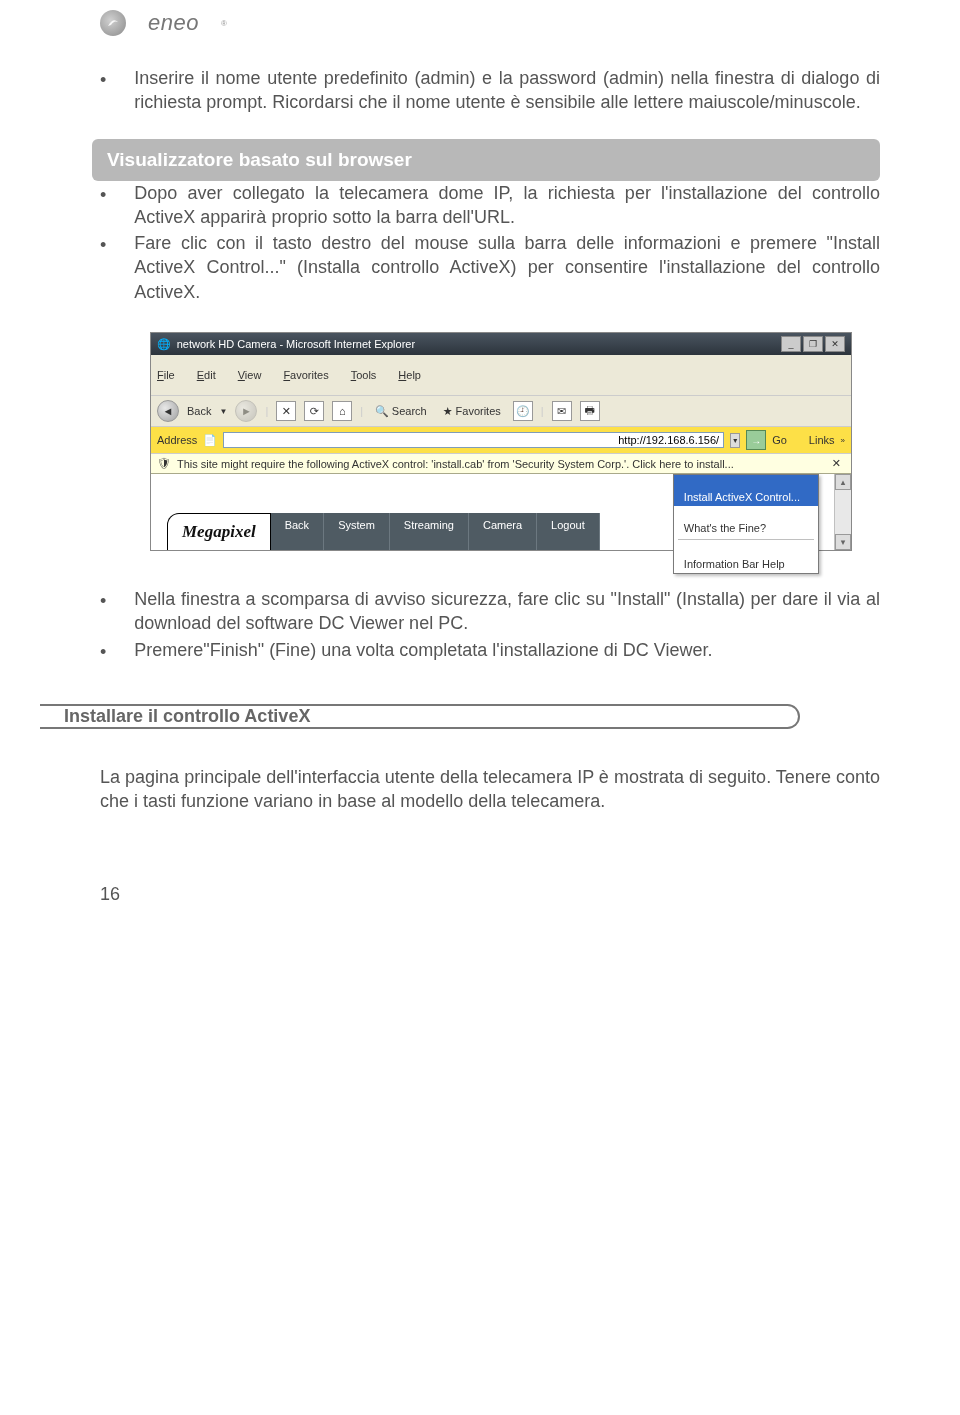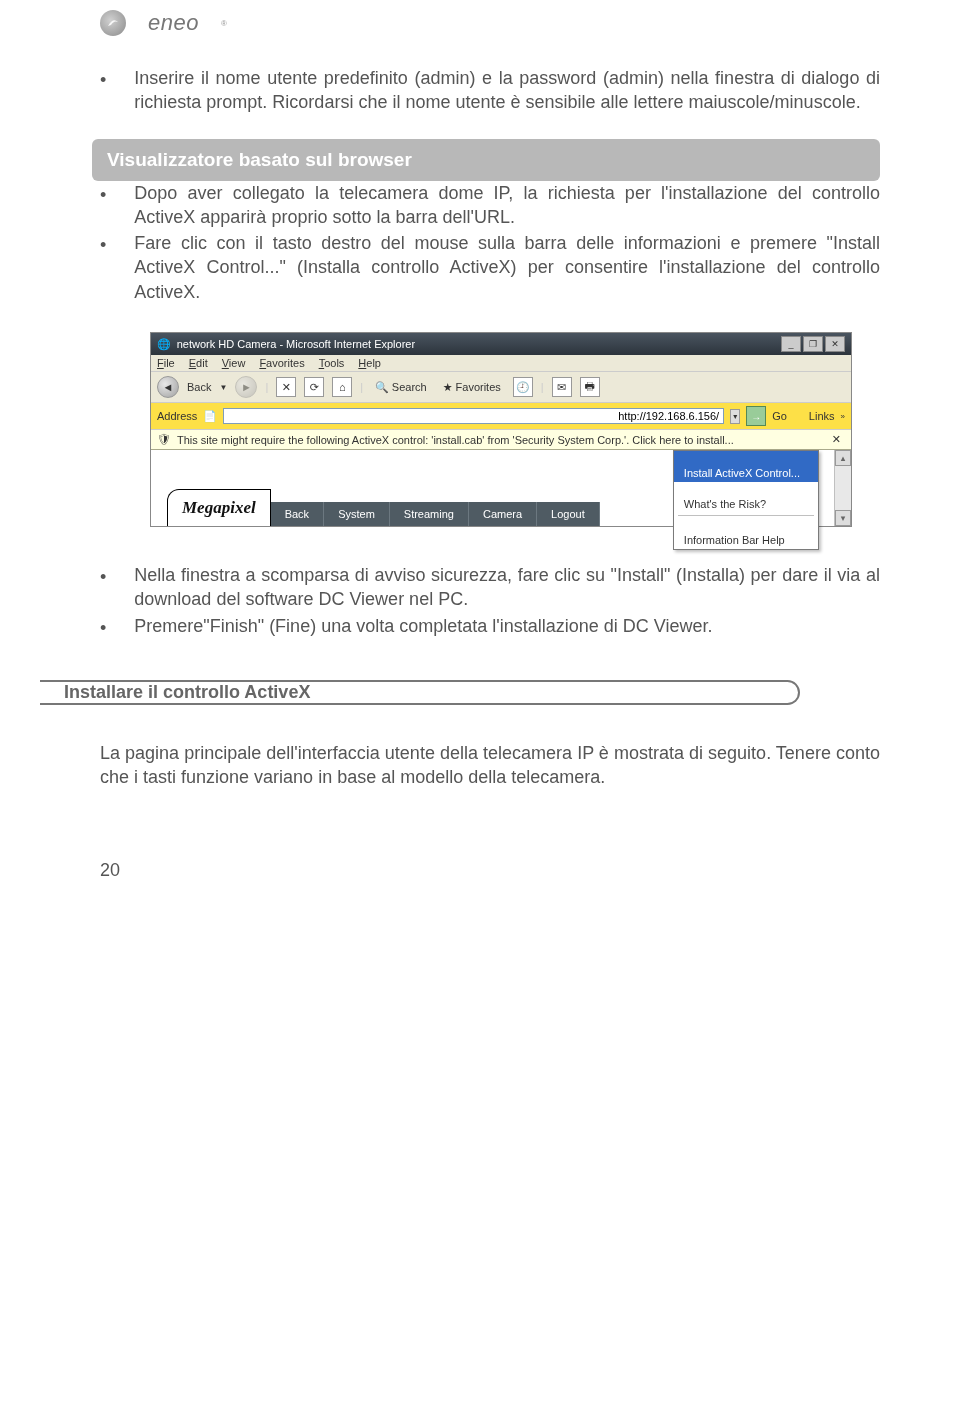--- a/index.html
+++ b/index.html
@@ -86,23 +86,23 @@
     padding: 3px 6px;
     display: flex;
     align-items: center;
     justify-content: space-between;
   }
   .ss-titlebar .t-left { display:flex; gap:6px; align-items:center; }
   .ss-wbtns { display:flex; gap:2px; }
   .ss-wbtn { width:18px; height:14px; background:#ccc; border:1px solid #888; display:flex; align-items:center; justify-content:center; font-size:9px; color:#333;}
   .ss-menubar {
     background: #ece9d8;
-    padding: 2px 6px;
-    display: flex;
-    gap: 14px;
+    padding: 14px 6px;
+    display: flex;
+    gap: 22px;
     border-bottom:1px solid #ccc;
   }
   .ss-menubar span { text-decoration: underline; text-decoration-color: transparent; }
   .ss-menubar span::first-letter { text-decoration: underline; }
   .ss-toolbar {
     background: #ece9d8;
     padding: 4px 6px;
     display: flex;
     align-items: center;
     gap: 8px;
@@ -165,21 +165,20 @@
     z-index:5;
   }
   .ctx-menu .mi { padding:16px 18px 3px 10px; white-space:nowrap; }
   .ctx-menu .mi.hl { background:#316ac5; color:#fff; }
   .ctx-menu .sep { height:1px; background:#c0c0c0; margin:2px 4px; }
   .mega-tabs {
     position:absolute;
     left:16px;
     bottom:0;
     display:flex;
-    align-items:flex-end;
   }
   .mega-logo {
     background:#fff;
     border:1px solid #000;
     border-bottom:none;
     border-top-left-radius:12px;
     padding:8px 14px 8px 14px;
     font-family:"Times New Roman",serif;
     font-weight:bold;
     font-style:italic;
@@ -331,21 +330,21 @@
 
     <div class="ss-infobar">
       <span>🛡</span>
       <span>This site might require the following ActiveX control: 'install.cab' from 'Security System Corp.'. Click here to install...</span>
       <span class="close-x">✕</span>
     </div>
 
     <div class="ss-body">
       <div class="ctx-menu">
         <div class="mi hl">Install ActiveX Control...</div>
-        <div class="mi">What's the Risk?</div>
+        <div class="mi">What's the Fine?</div>
         <div class="sep"></div>
         <div class="mi">Information Bar Help</div>
       </div>
 
       <div class="mega-tabs">
         <div class="mega-logo">Megapixel</div>
         <div class="mega-tab">Back</div>
         <div class="mega-tab">System</div>
         <div class="mega-tab">Streaming</div>
         <div class="mega-tab">Camera</div>
@@ -367,15 +366,15 @@
     <li>
       <span class="dot">•</span>
       <span>Premere"Finish" (Fine) una volta completata l'installazione di DC Viewer.</span>
     </li>
   </ul>
 
   <div class="pill-heading">Installare il controllo ActiveX</div>
 
   <p class="body-para">La pagina principale dell'interfaccia utente della telecamera IP è mostrata di seguito. Tenere conto che i tasti funzione variano in base al modello della telecamera.</p>
 
-  <div class="page-num">20</div>
+  <div class="page-num">16</div>
 
 </div>
 
 </body></html>

